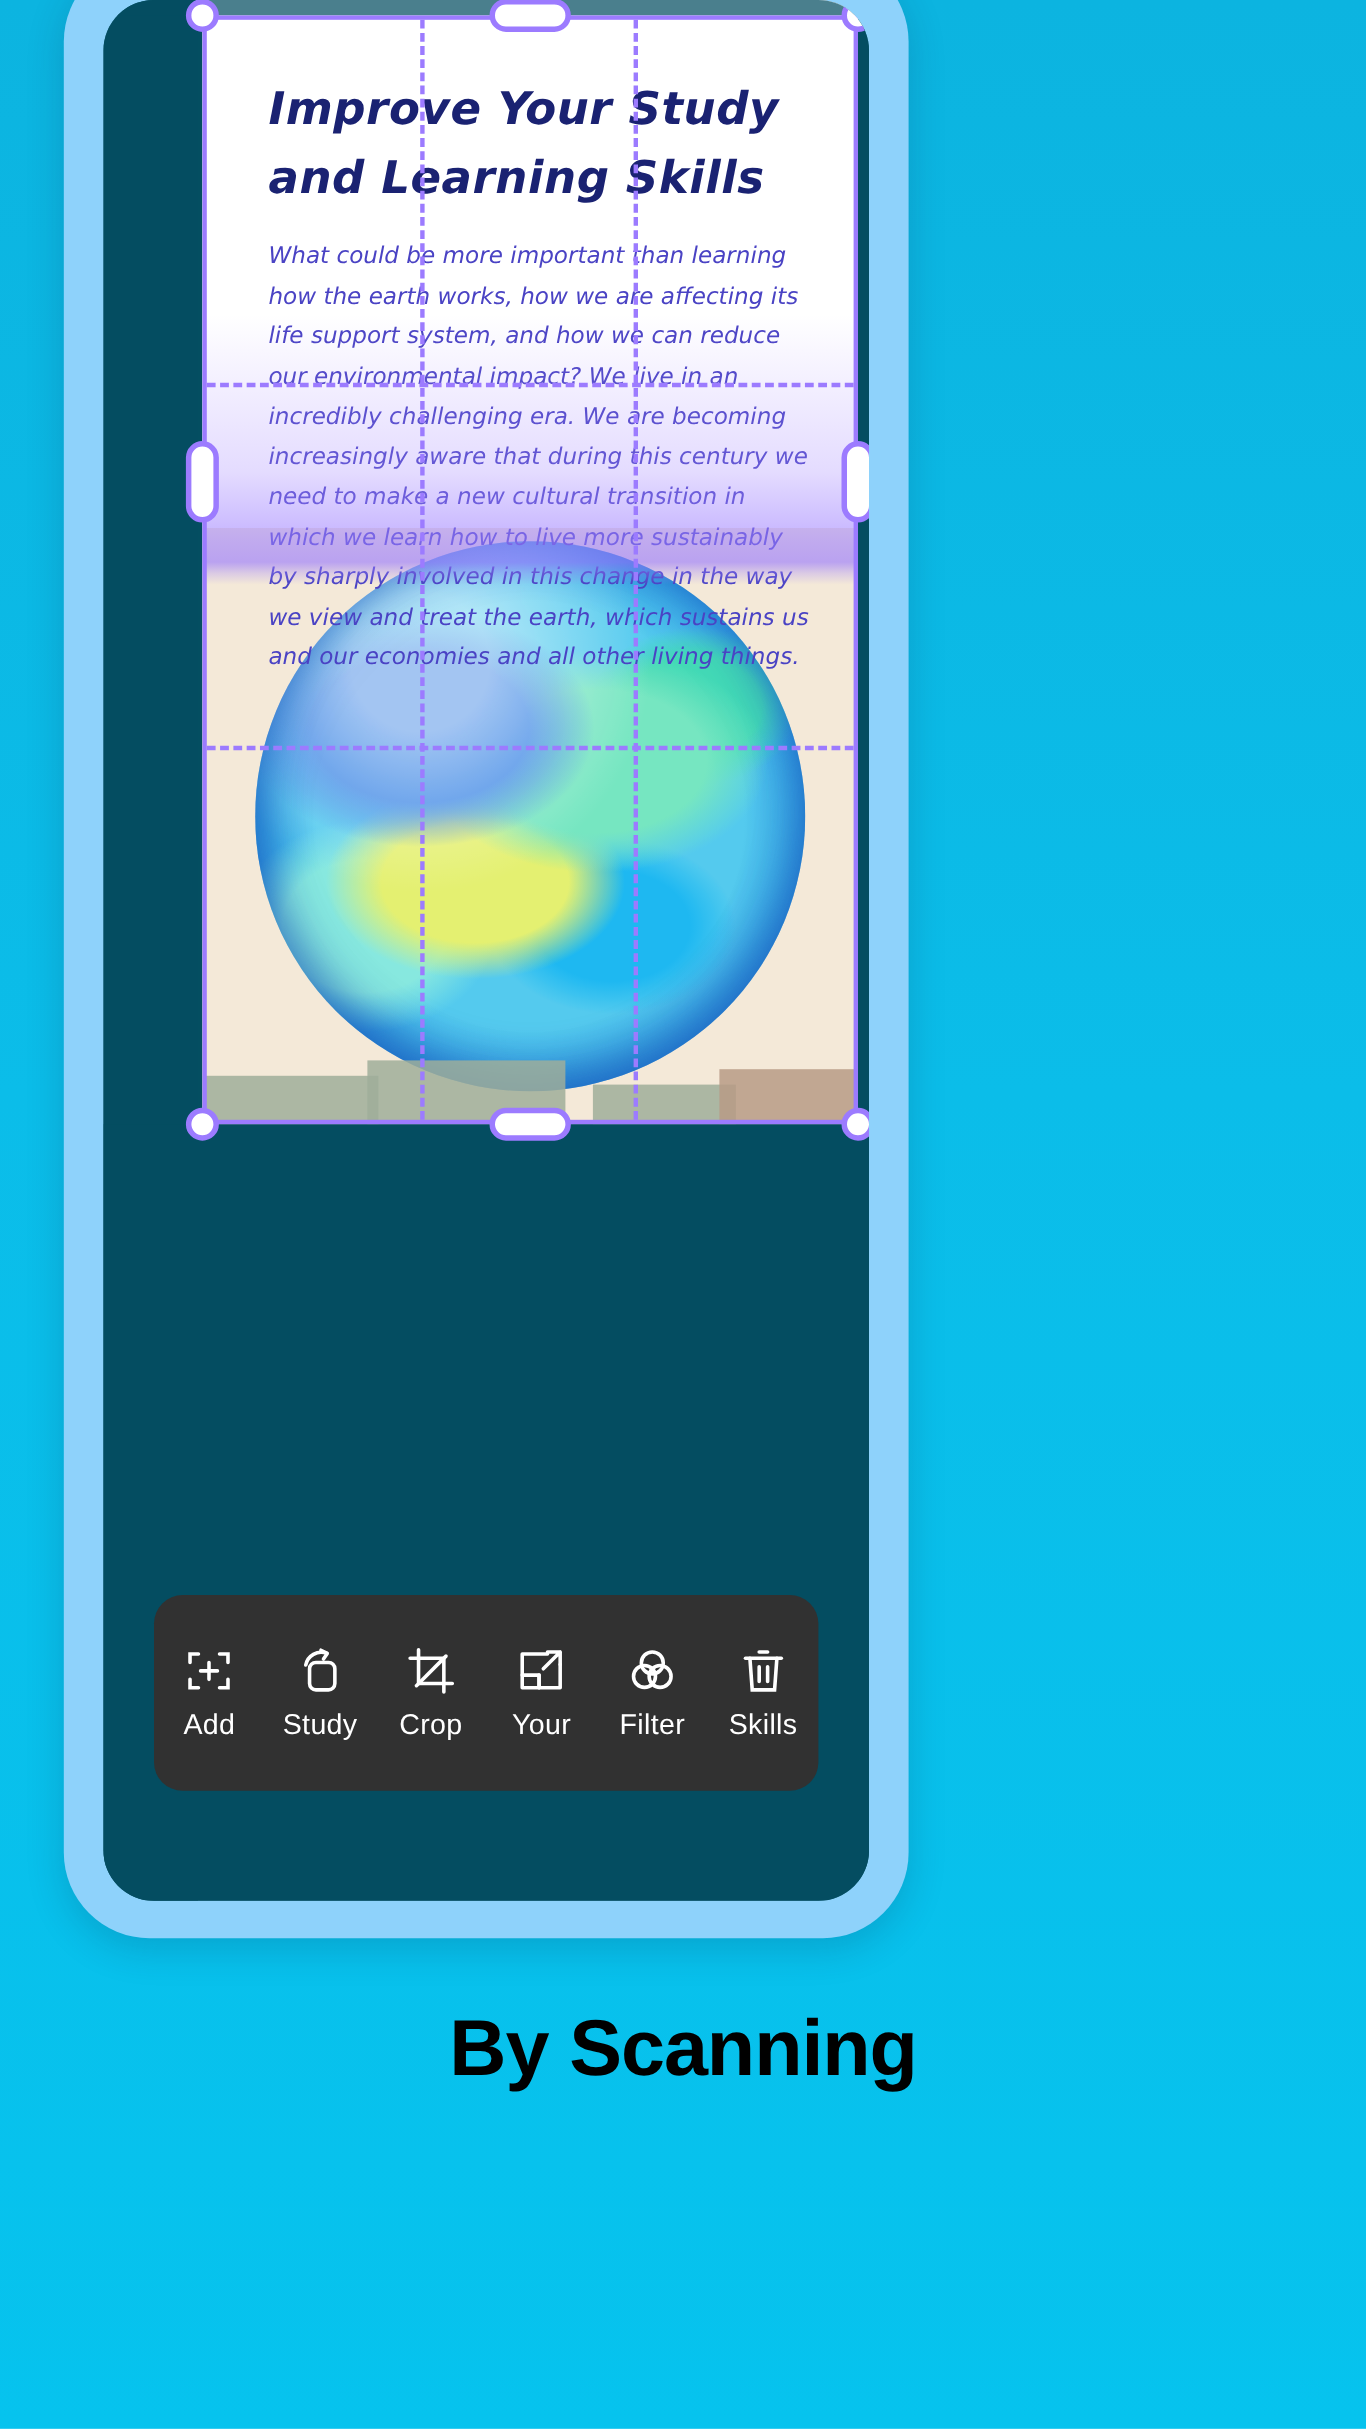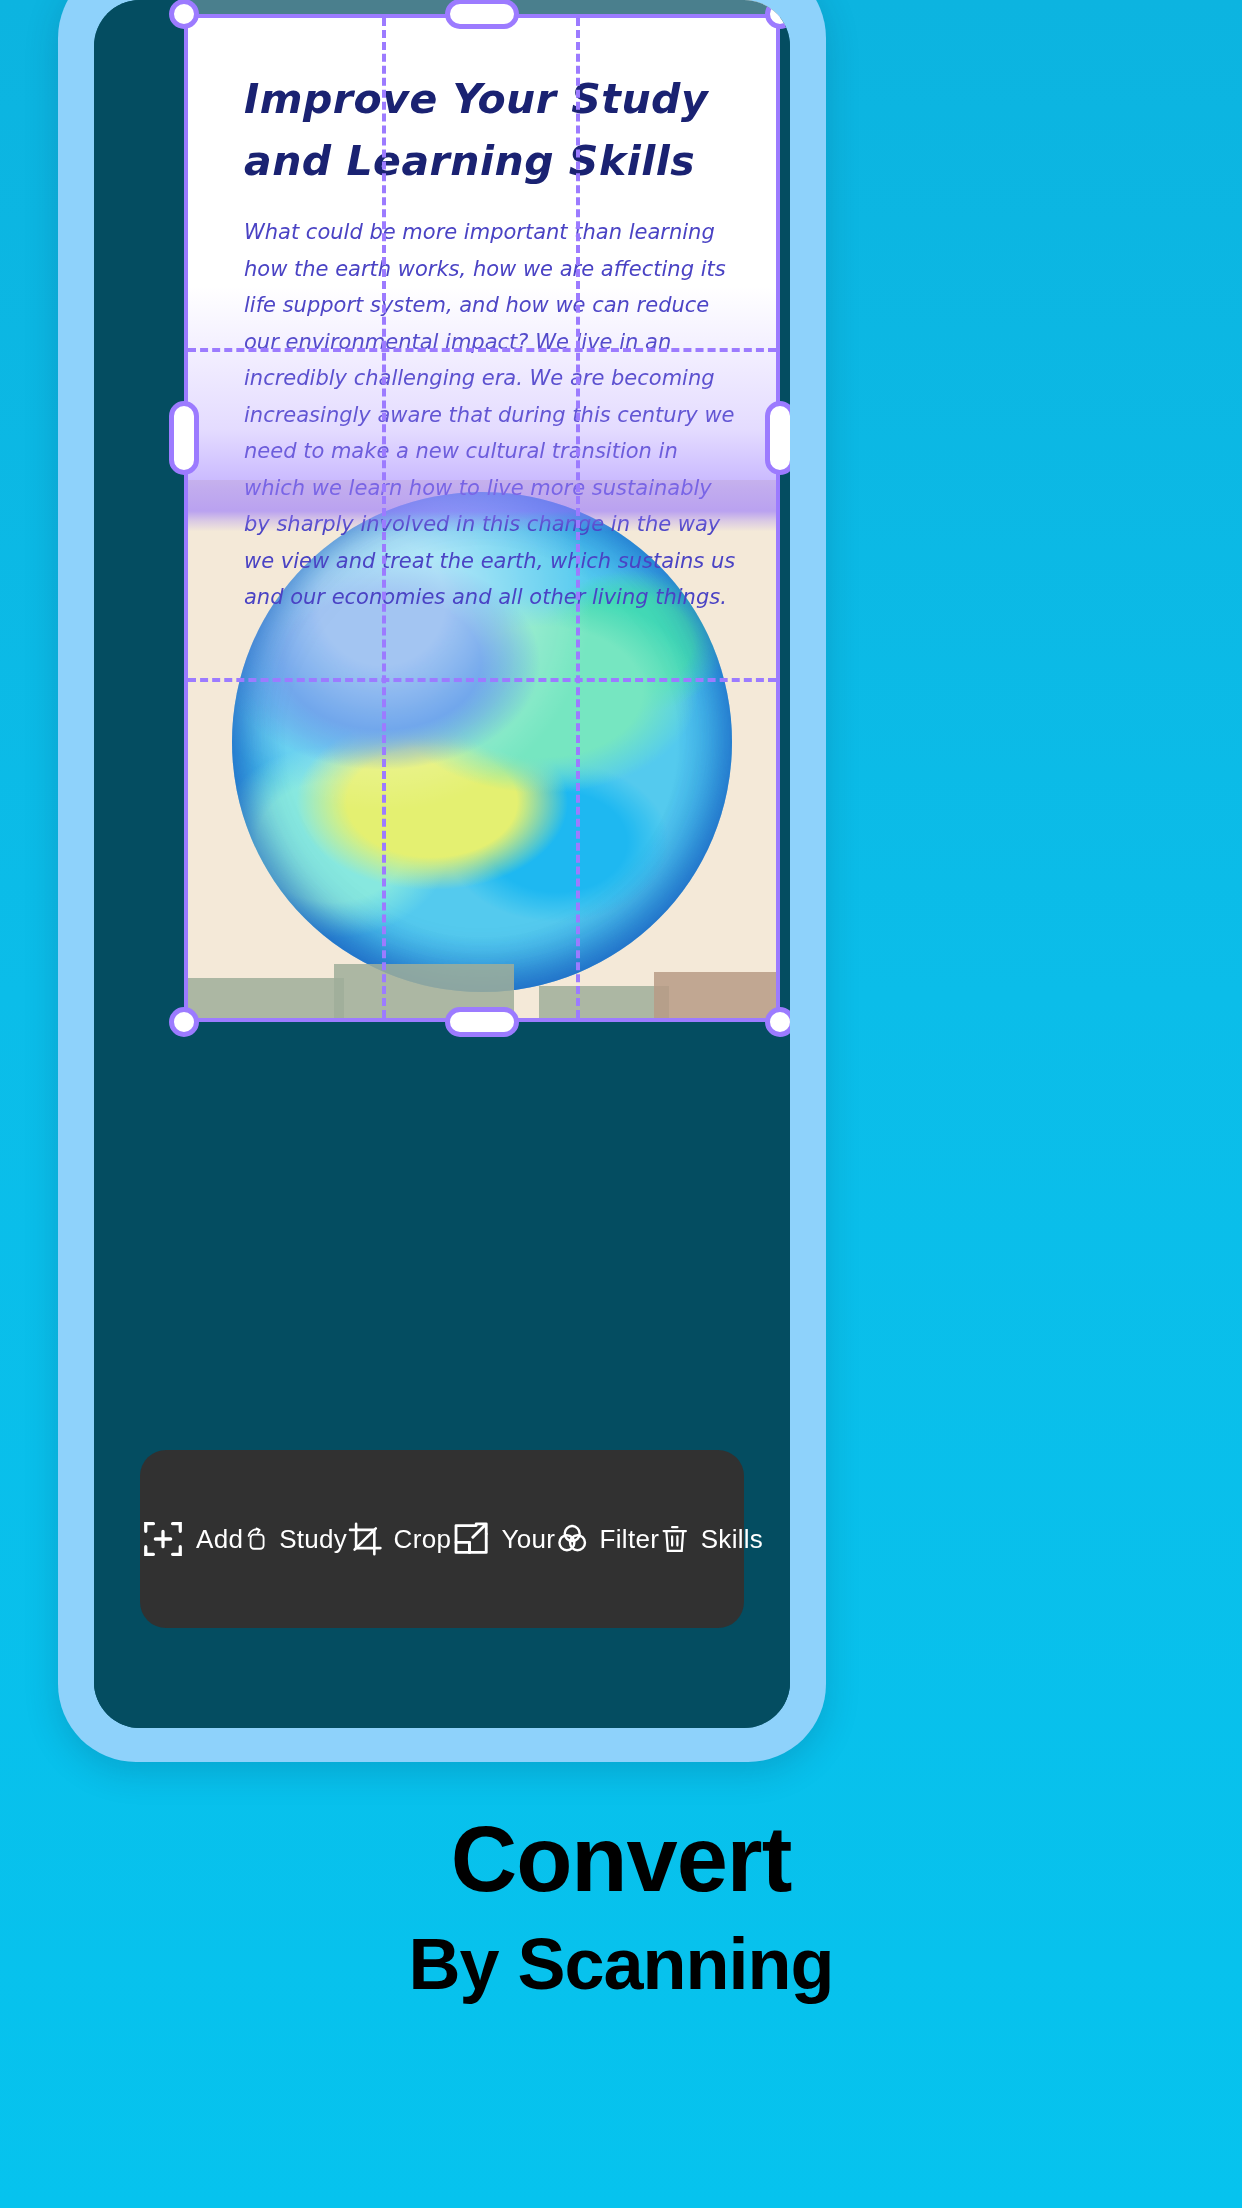--- a/index.html
+++ b/index.html
@@ -122,21 +122,21 @@
     background:#ffffff; border:5px solid #9c7bff;
   }
 
   
   #toolbar{
     position:absolute; left:46px; right:46px; bottom:100px; height:178px;
     background:#313131; border-radius:26px;
     display:flex; align-items:center; justify-content:space-around;
   }
   .tool{
-    display:flex; flex-direction:row; align-items:center; gap:10px;
+    display:flex; flex-direction:column; align-items:center; gap:10px;
     width:104px;
   }
   .tool-ico{ width:46px; height:46px; display:block; }
   .tool-lbl{ color:#fff; font-size:26px; letter-spacing:.3px; }
 
   
   #headline{
     position:absolute; left:0; right:0; top:1808px;
     text-align:center; color:#000;
   }
@@ -246,15 +246,14 @@
           <path d="M10 10v7M14 10v7"></path>
         </svg>
         <span class="tool-lbl">Skills</span>
       </div>
 
     </div>
   </div>
 </div>
 
 <div id="headline">
-  <div id="hl1">Convert</div>
   <div id="hl3">By Scanning</div>
 </div>
 
 </body></html>

